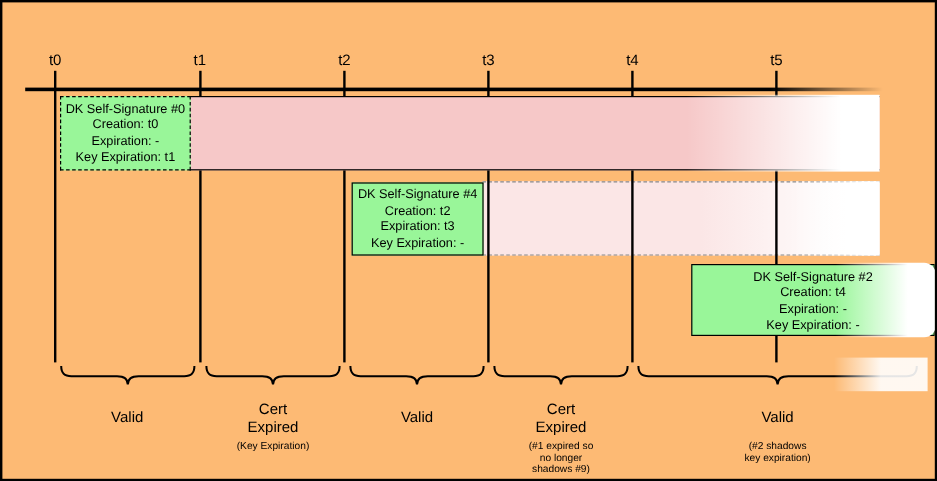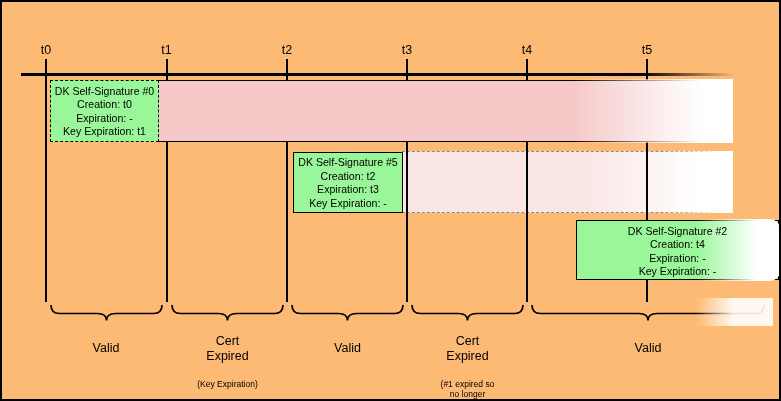--- a/index.html
+++ b/index.html
@@ -62,21 +62,21 @@
   }
   
   .braces{position:absolute; left:0; top:0; z-index:2; pointer-events:none;}
   
   .period{position:absolute; top:331px; width:122px; z-index:3; text-align:center;}
   .pp1{left:43px;} .pp2{left:164.5px;} .pp3{left:284.5px;} .pp4{left:404.5px;} .pp5{left:585px;}
   .plabel{
     height:31px; display:flex; align-items:center; justify-content:center;
     font-size:12.5px; line-height:14.5px; white-space:pre-line;
   }
-  .pnote{margin-top:16px; font-size:8.5px; line-height:9.6px; white-space:pre-line;}
+  .pnote{margin-top:3px; font-size:8.5px; line-height:9.6px; white-space:pre-line;}
 </style>
 </head>
 <body>
 
 <div class="canvas">
 
   <div class="axis"></div>
 
   <div class="tick tk0"></div>
   <div class="tick tk1"></div>
@@ -98,21 +98,21 @@
   <div class="band-light">
     <div class="fade"></div>
   </div>
 
   <div class="sig sig0">
     <div class="sig-text"><div>DK Self-Signature #0</div><div>Creation: t0
 Expiration: -
 Key Expiration: t1</div></div>
   </div>
   <div class="sig sig1">
-    <div class="sig-text"><div>DK Self-Signature #5</div><div>Creation: t2
+    <div class="sig-text"><div>DK Self-Signature #4</div><div>Creation: t2
 Expiration: t3
 Key Expiration: -</div></div>
   </div>
   <div class="sig sig2">
     <div class="fade"></div>
     <div class="sig-text"><div>DK Self-Signature #2</div><div>Creation: t4
 Expiration: -
 Key Expiration: -</div></div>
   </div>
 
@@ -146,15 +146,17 @@
   </div>
   <div class="period pp4">
     <div class="plabel">Cert
 Expired</div>
     <div class="pnote">(#1 expired so
 no longer
 shadows #9)</div>
   </div>
   <div class="period pp5">
     <div class="plabel">Valid</div>
+    <div class="pnote">(#2 shadows
+key expiration)</div>
   </div>
 
 </div>
 
 </body></html>

